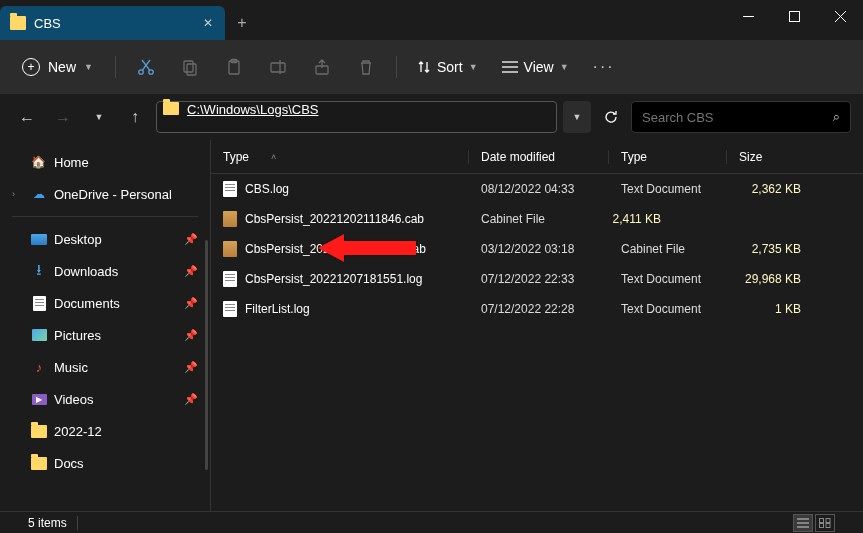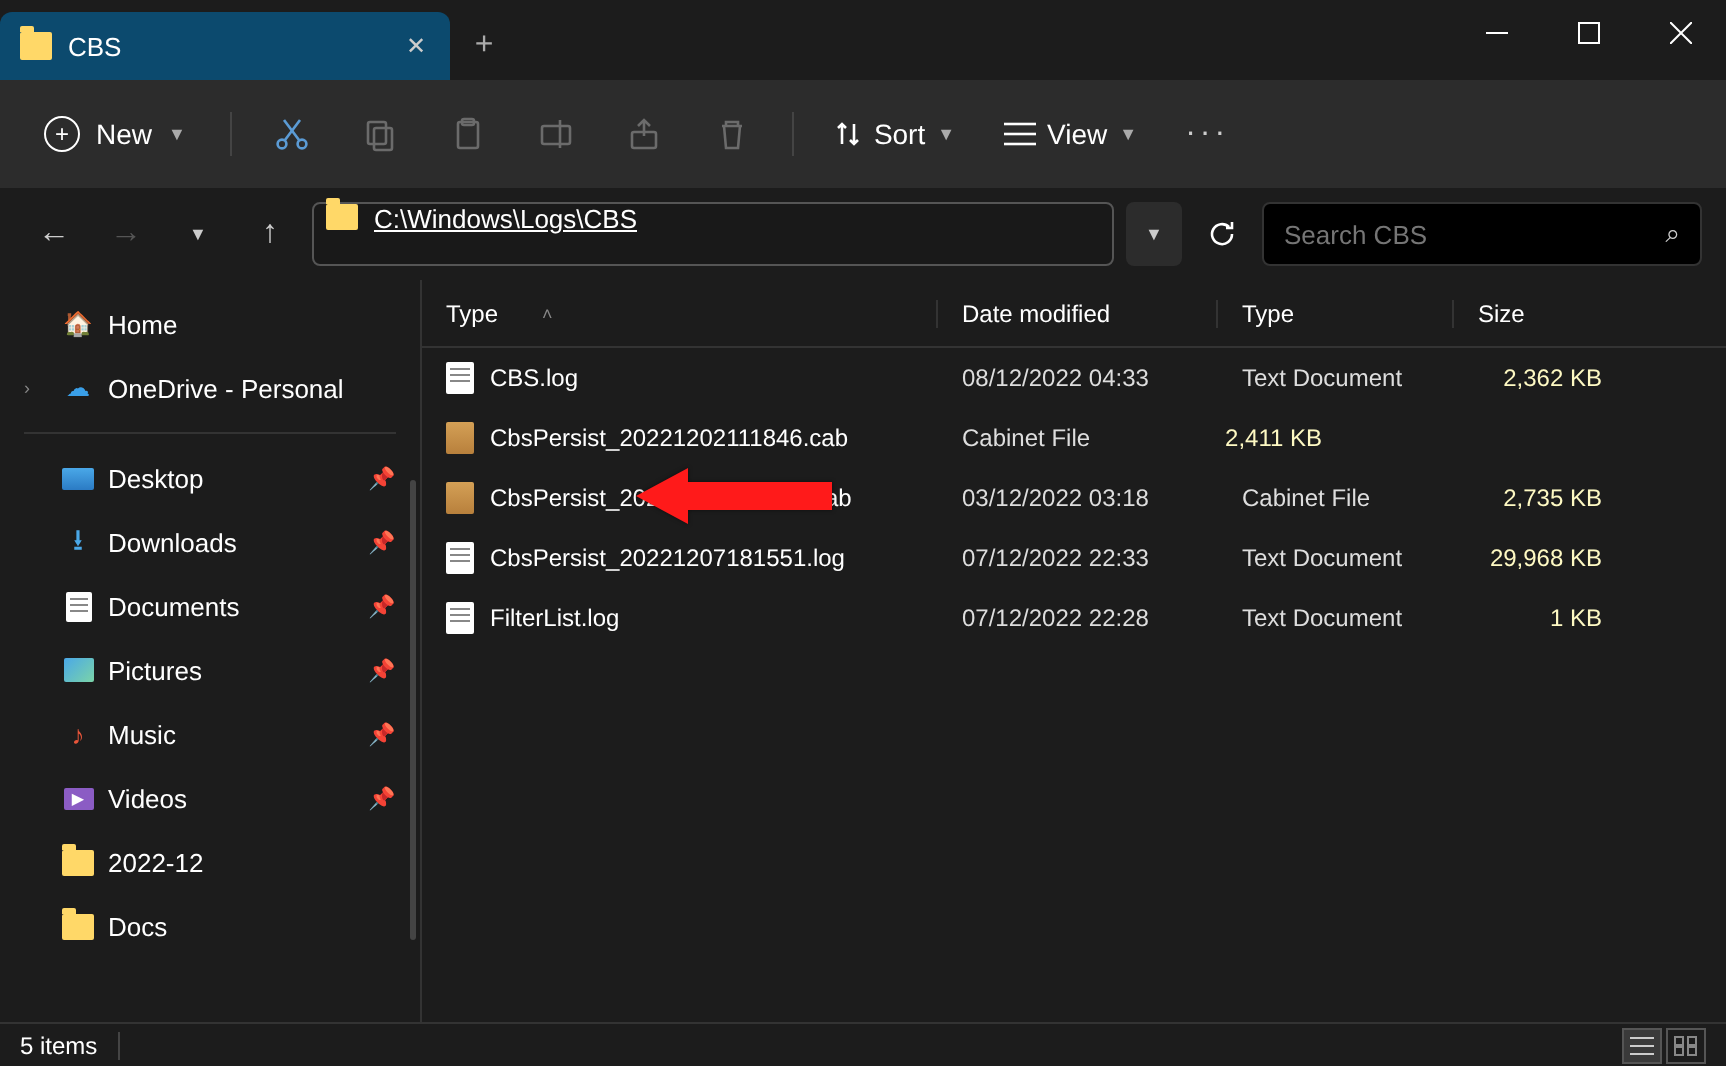--- a/index.html
+++ b/index.html
@@ -61,21 +61,21 @@
 .fr{display:flex;height:30px;align-items:center;cursor:pointer}
 .fr .c1{width:258px;padding-left:12px;display:flex;align-items:center;gap:8px}
 .fr .c2{width:140px;padding-left:12px;color:#ddd}
 .fr .c3{width:118px;padding-left:12px;color:#ddd}
 .fr .c4{width:90px;padding-right:16px;text-align:right;color:#fef9c3}
 .doc-ic{width:14px;height:16px;background:#fff;border-radius:1px;position:relative}
 .doc-ic::after{content:"";position:absolute;top:3px;left:2px;right:2px;height:1px;background:#888;box-shadow:0 3px 0 #888,0 6px 0 #888}
 .cab-ic{width:14px;height:16px;background:linear-gradient(#d4a056,#b8803c);border-radius:1px}
 .arrow{position:absolute;left:318px;top:231px;pointer-events:none}
 .arrow svg{filter:drop-shadow(0 0 1px rgba(0,0,0,.5))}
-.status{height:22px;background:#1c1c1c;border-top:1px solid #333;display:flex;align-items:center;padding:0 10px;font-size:12px;color:#ccc}
+.status{height:22px;background:#1c1c1c;border-top:1px solid #333;display:flex;align-items:center;padding:0 28px;font-size:12px;color:#ccc}
 .status .sep2{width:1px;height:14px;background:#444;margin:0 10px}
 .vm{margin-left:auto;display:flex;gap:2px}
 .vm div{width:20px;height:18px;border:1px solid #555;display:flex;align-items:center;justify-content:center;cursor:pointer}
 .vm .act{background:#3a3a3a}
 </style>
 </head>
 <body>
 
 <div class="titlebar">
   <div class="tab">

